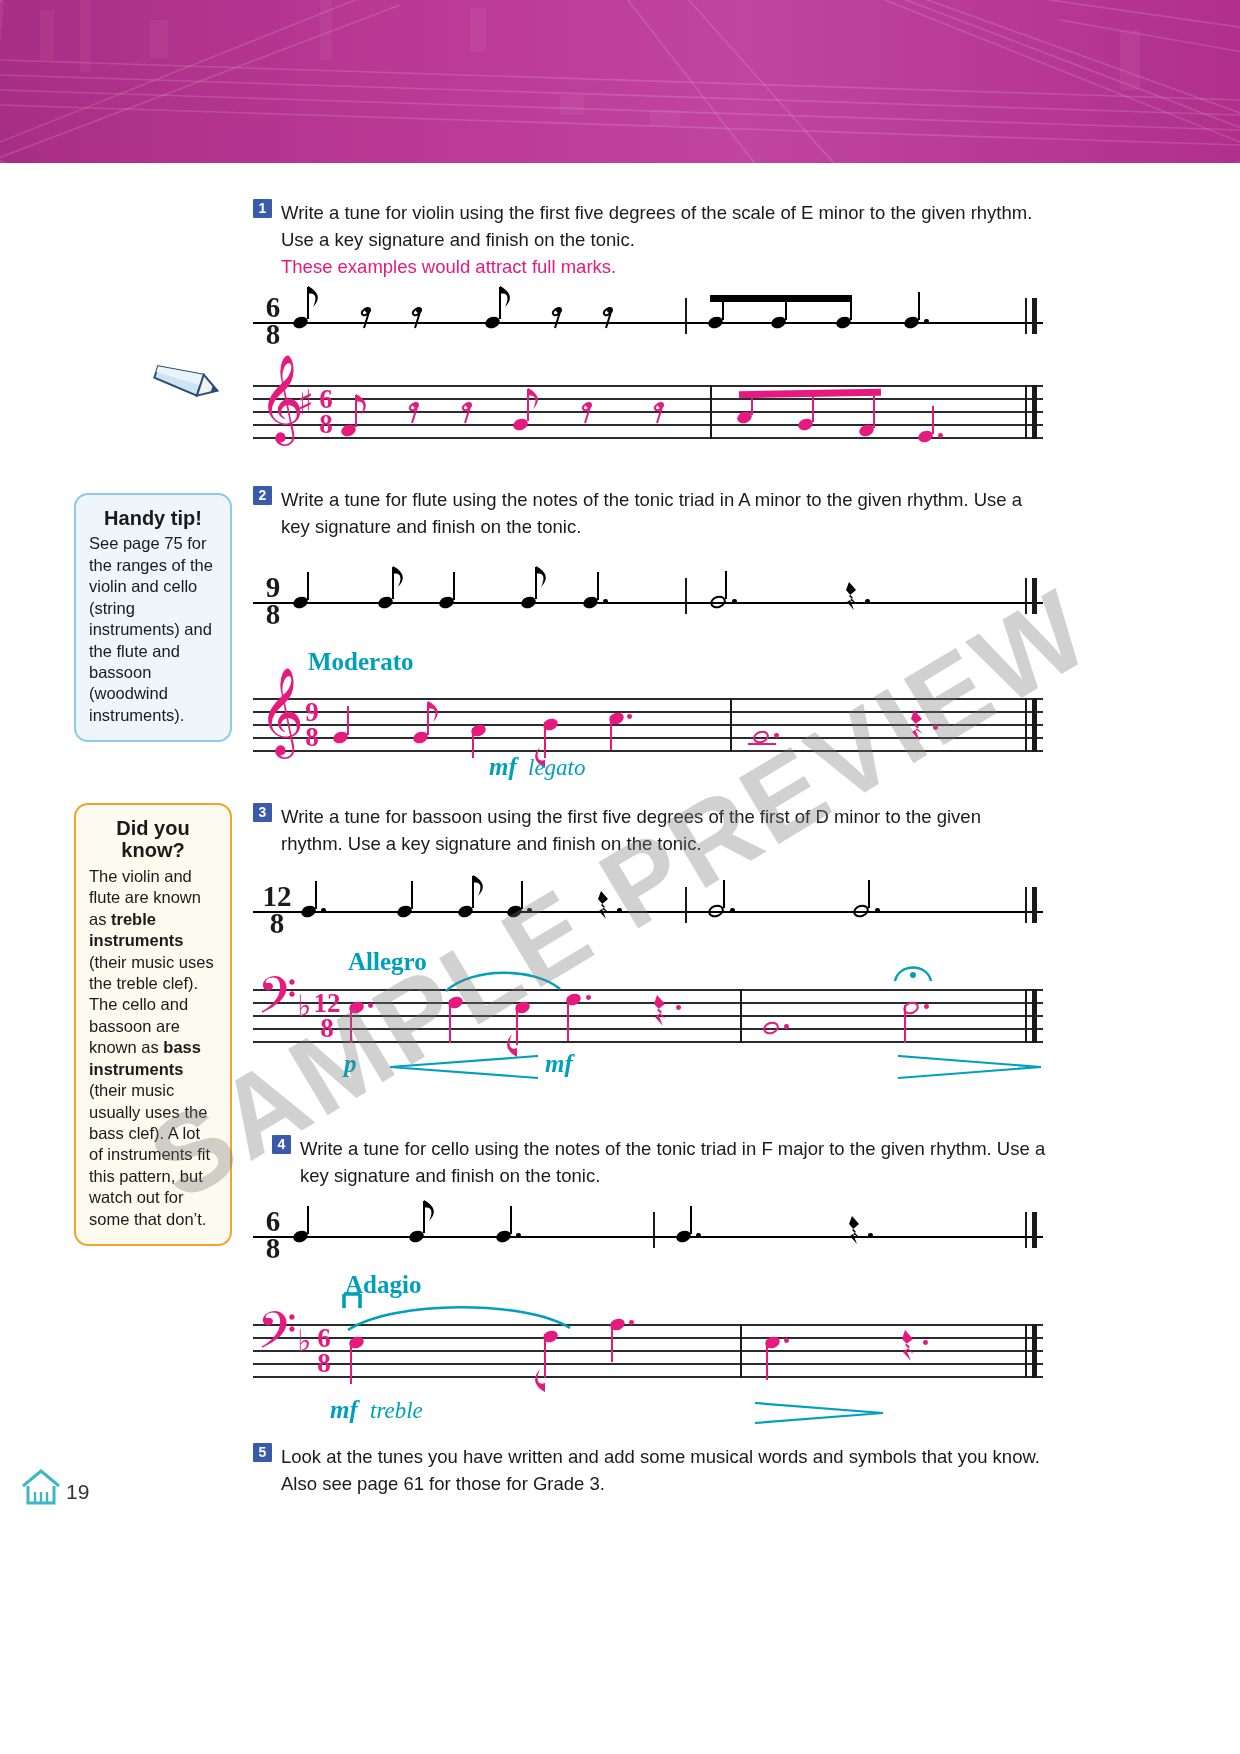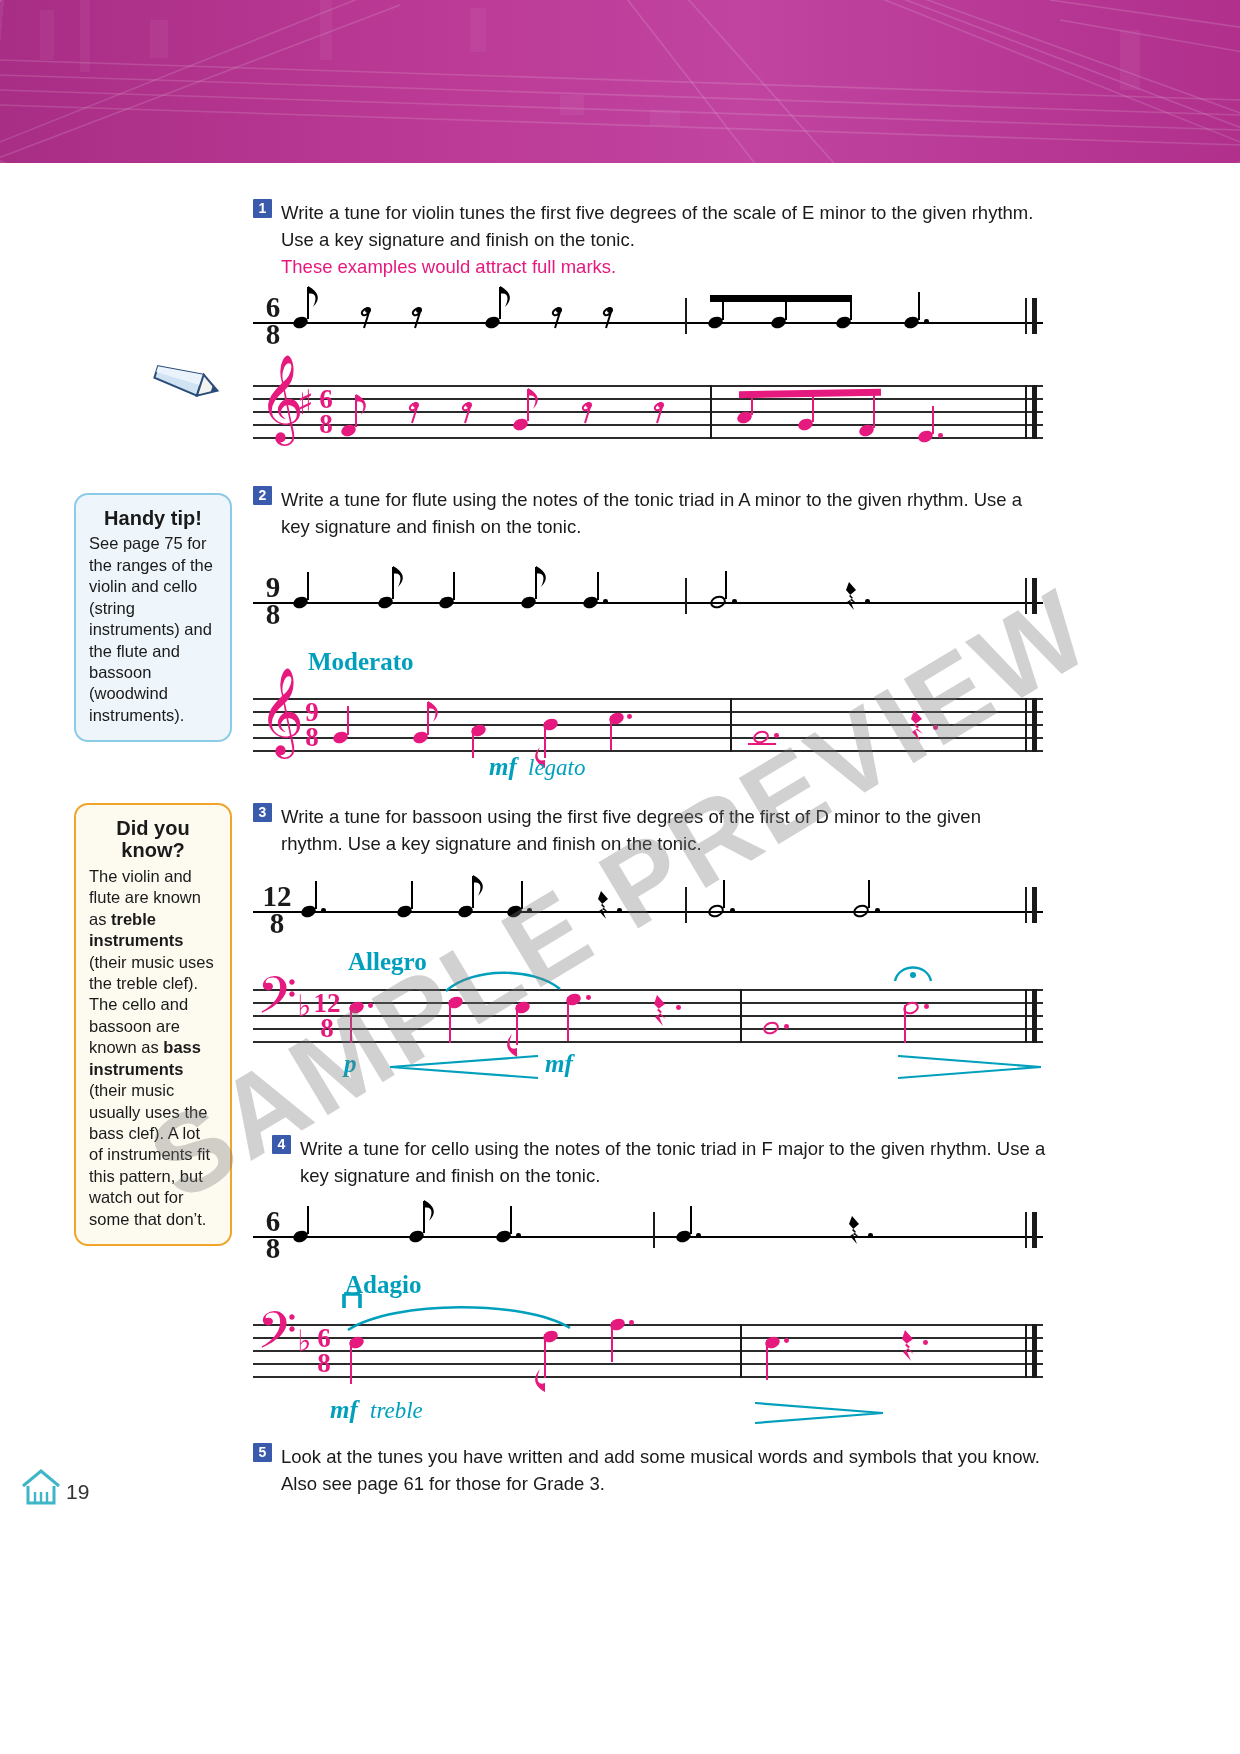--- a/index.html
+++ b/index.html
@@ -136,21 +136,21 @@
     </g>
   </svg>
 </div>
 
 <div class="watermark">
   <span>SAMPLE PREVIEW</span>
 </div>
 
 <div class="qtext" style="left:253px;top:199px;width:790px;">
   <span class="qnum">1</span><span class="body">
-    <span>Write a tune for violin tunes the first five degrees of the scale of E minor to the given rhythm. Use a key signature and finish on the tonic.</span>
+    <span>Write a tune for violin using the first five degrees of the scale of E minor to the given rhythm. Use a key signature and finish on the tonic.</span>
     <span class="pinknote">These examples would attract full marks.</span>
   </span>
 </div>
 
 <div class="pencil">
   <svg width="74" height="44" viewBox="0 0 74 44">
     <g transform="rotate(18 37 22)">
       <path d="M4 14 L50 8 L50 30 L4 26 Z" fill="#cfe3f3" stroke="#2a4d7a" stroke-width="2"></path>
       <path d="M4 14 L50 8 L50 19 L4 20 Z" fill="#eaf3fb"></path>
       <path d="M50 8 L68 19 L50 30 Z" fill="#f2f2ef" stroke="#2a4d7a" stroke-width="2"></path>

